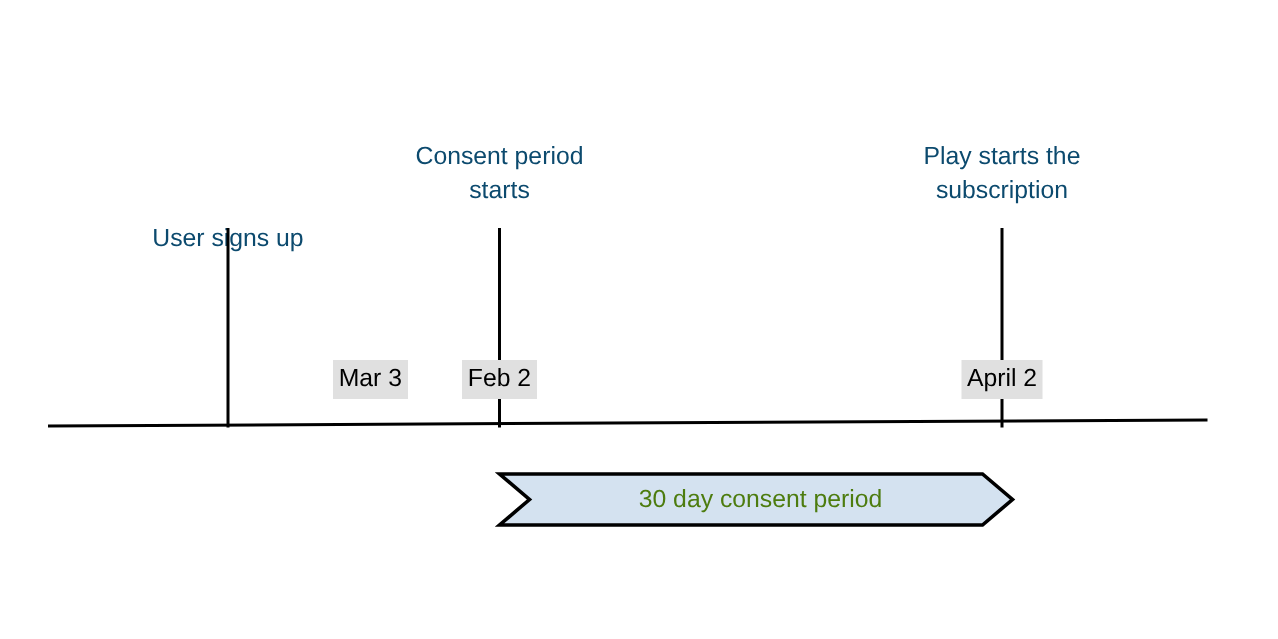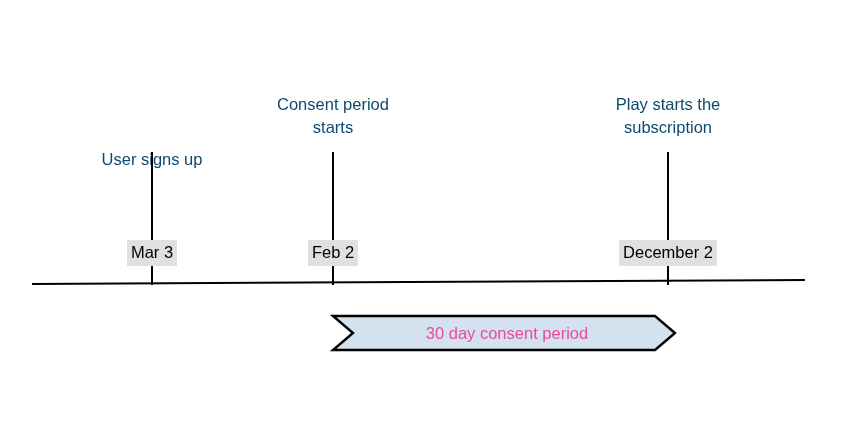--- a/index.html
+++ b/index.html
@@ -73,21 +73,21 @@
     line-height: 21px;
     padding: 2px 4px 3px 4px;
     color: #000000;
     white-space: nowrap;
   }
 
   
   #marker-1 { left: 152px; }
   #marker-1 .event-stem { top: 152px; height: 133px; }
   #marker-1 .event-title { top: 116px; margin-top: 32px; }
-  #marker-1 .event-date-wrap { top: 240px; }
+  #marker-1 .event-date-wrap { top: 240px; text-align: right; }
 
   
   #marker-2 { left: 333px; }
   #marker-2 .event-stem { top: 152px; height: 133px; }
   #marker-2 .event-title { top: 93px; }
   #marker-2 .event-date-wrap { top: 240px; }
 
   
   #marker-3 { left: 668px; }
   #marker-3 .event-stem { top: 152px; height: 133px; }
@@ -111,21 +111,21 @@
   .period-ribbon-label {
     position: absolute;
     left: 0;
     top: 0;
     width: 348px;
     height: 40px;
     display: flex;
     align-items: center;
     justify-content: center;
     font-size: 16.5px;
-    color: #ec4899;
+    color: #4d7c0f;
     padding-left: 6px;
     box-sizing: border-box;
     pointer-events: none;
   }
 </style>
 </head>
 <body>
 
 <div id="diagram-root">
 
@@ -146,21 +146,21 @@
     <div class="event-date-wrap">
       <span class="event-date">Feb 2</span>
     </div>
   </div>
 
   <div class="event-marker" id="marker-3">
     <div class="event-title">Play starts the
 subscription</div>
     <div class="event-stem"></div>
     <div class="event-date-wrap">
-      <span class="event-date">December 2</span>
+      <span class="event-date">April 2</span>
     </div>
   </div>
 
   <div class="period-ribbon">
     <svg width="348" height="40" viewBox="0 0 348 40">
       <polygon points="3,3 325,3 345,20 325,37 3,37 23,20" fill="#d4e2f0" stroke="#000000" stroke-width="2.4" stroke-linejoin="miter"></polygon>
     </svg>
     <div class="period-ribbon-label">30 day consent period</div>
   </div>
 

